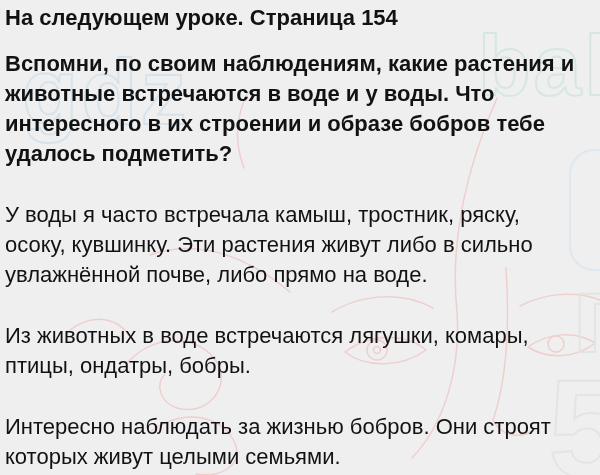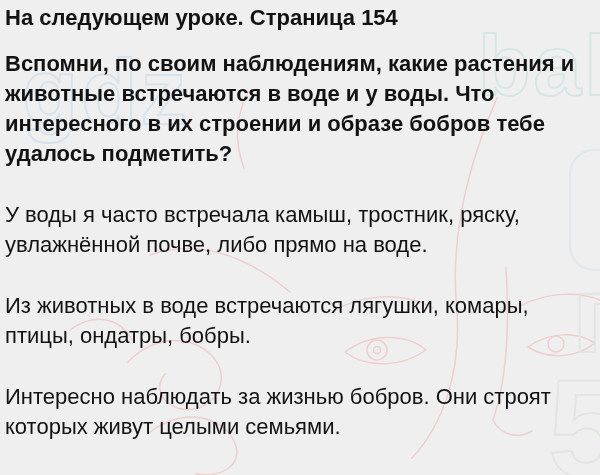--- a/index.html
+++ b/index.html
@@ -88,20 +88,21 @@
 
   <div class="text-block q-block bold">
     <div class="line">Вспомни, по своим наблюдениям, какие растения и</div>
     <div class="line">животные встречаются в воде и у воды. Что</div>
     <div class="line">интересного в их строении и образе бобров тебе</div>
     <div class="line">удалось подметить?</div>
   </div>
 
   <div class="text-block ans-block">
     <div class="line">У воды я часто встречала камыш, тростник, ряску,</div>
+    <div class="line">осоку, кувшинку. Эти растения живут либо в сильно</div>
     <div class="line">увлажнённой почве, либо прямо на воде.</div>
   </div>
 
   <div class="text-block ans-block">
     <div class="line">Из животных в воде встречаются лягушки, комары,</div>
     <div class="line">птицы, ондатры, бобры.</div>
   </div>
 
   <div class="text-block ans-block">
     <div class="line">Интересно наблюдать за жизнью бобров. Они строят</div>

